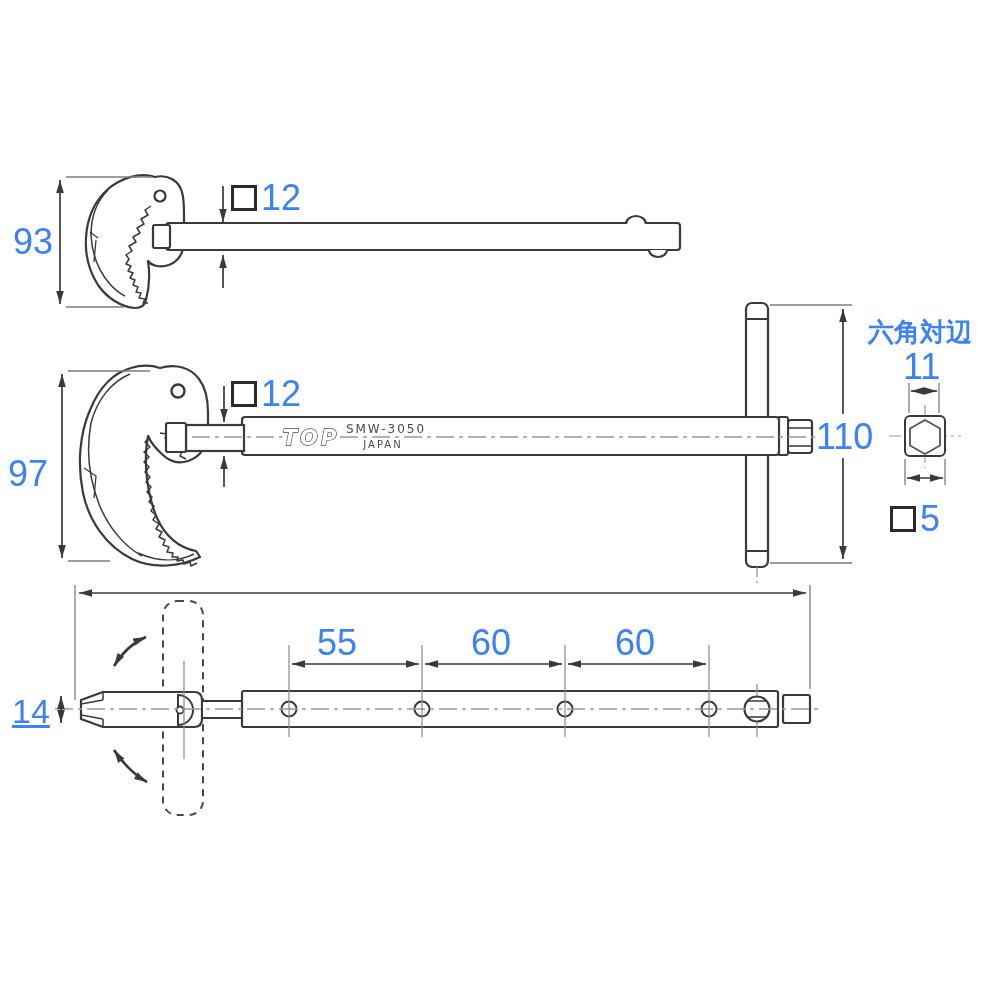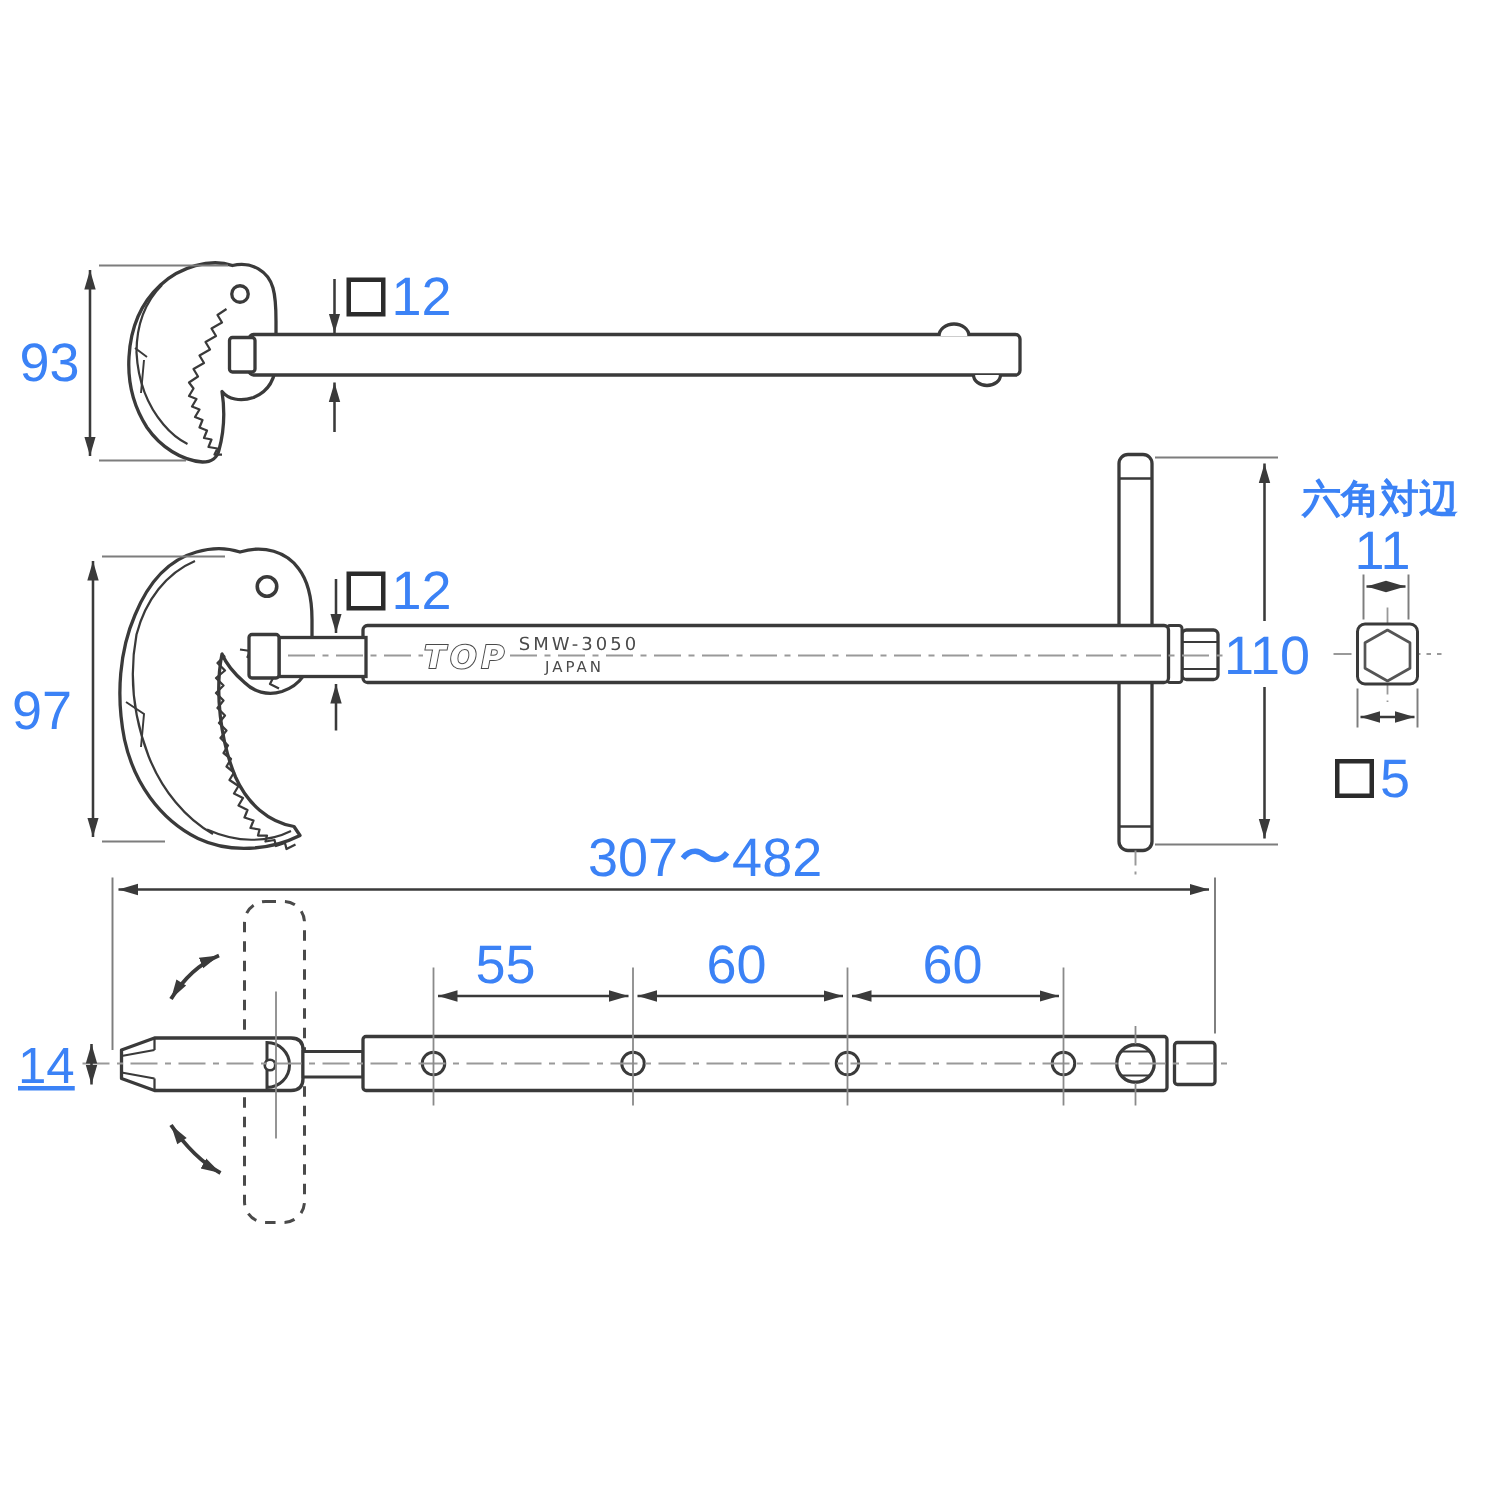--- a/index.html
+++ b/index.html
@@ -156,21 +156,20 @@
 
   <div class="lbl hexTitle ctr" style="left:868px;top:319px;width:112px;">六角対辺</div>
 
   <div class="lbl dimnum ctr" style="left:903px;top:349px;width:44px;">11</div>
 
   <div class="lbl sqrow" style="left:890px;top:501px;">
     <span class="sqsym"></span>
     <span class="dimnum">5</span>
   </div>
 
-  <div class="lbl dimnum ctr" style="left:392px;top:554px;width:145px;">307〜482</div>
 
   <div class="lbl dimnum ctr" style="left:317px;top:625px;width:44px;">55</div>
   <div class="lbl dimnum ctr" style="left:471px;top:625px;width:44px;">60</div>
   <div class="lbl dimnum ctr" style="left:615px;top:625px;width:44px;">60</div>
 
   <div class="lbl small14" style="left:12px;top:694px;text-decoration:underline;">14</div>
 
 
 </div>
 

